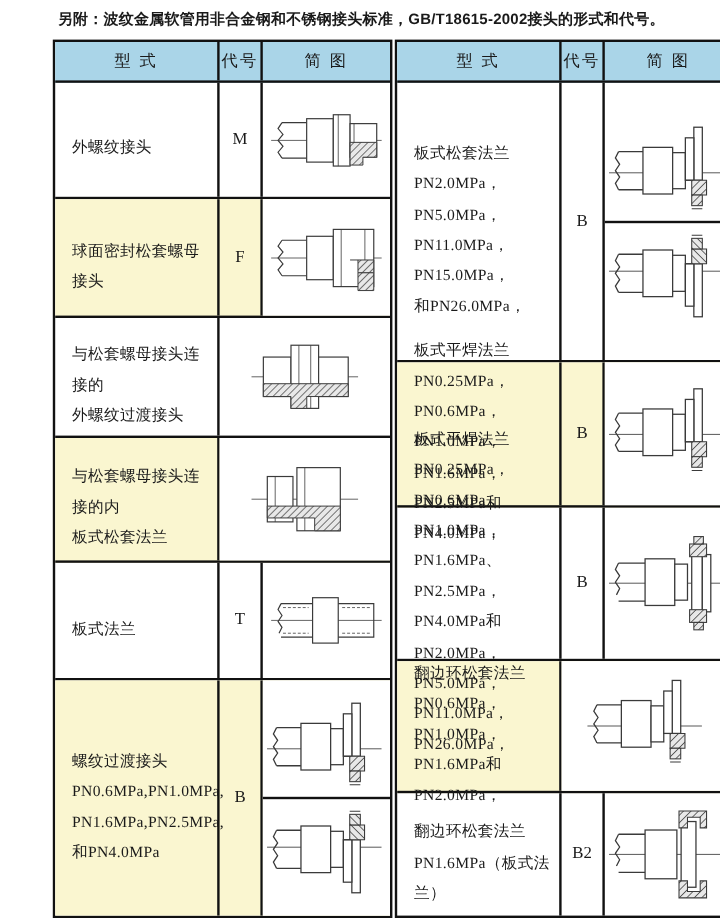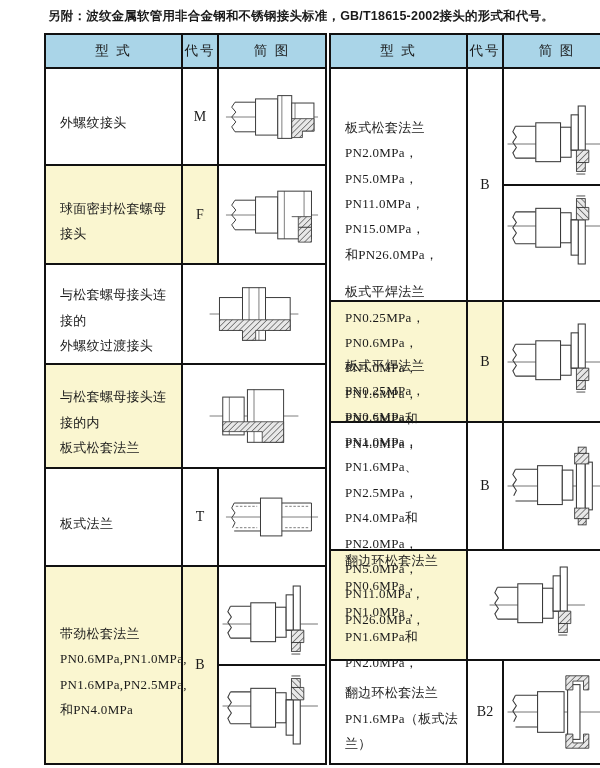--- a/index.html
+++ b/index.html
@@ -231,21 +231,21 @@
           </div>
         <div class="cell c-diag">
           <svg class="diag diag-sm" viewBox="0 0 120 90">
               <use href="#sym-tube"></use>
             </svg>
         </div>
       </div>
 
       <div class="trow hl" style="height:196px">
         <div class="cell c-type">
-            <span class="type-text">带劲松套法兰
+            <span class="type-text">螺纹过渡接头
 PN0.6MPa,PN1.0MPa,
 PN1.6MPa,PN2.5MPa,
 和PN4.0MPa</span>
           </div>
         <div class="cell c-code">
             <span class="code-text">B</span>
           </div>
         <div class="cell c-diag split" style="background:#fff">
           <div class="subcell top">
             <svg class="diag" viewBox="0 0 120 90">

